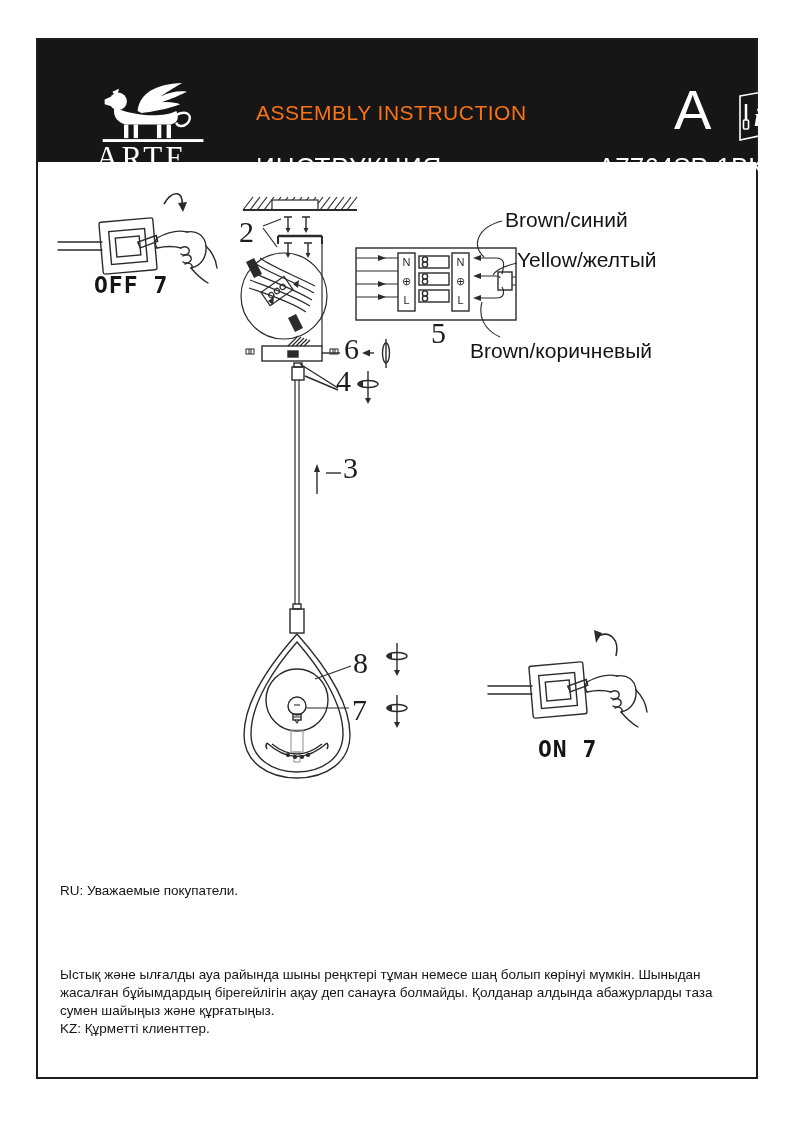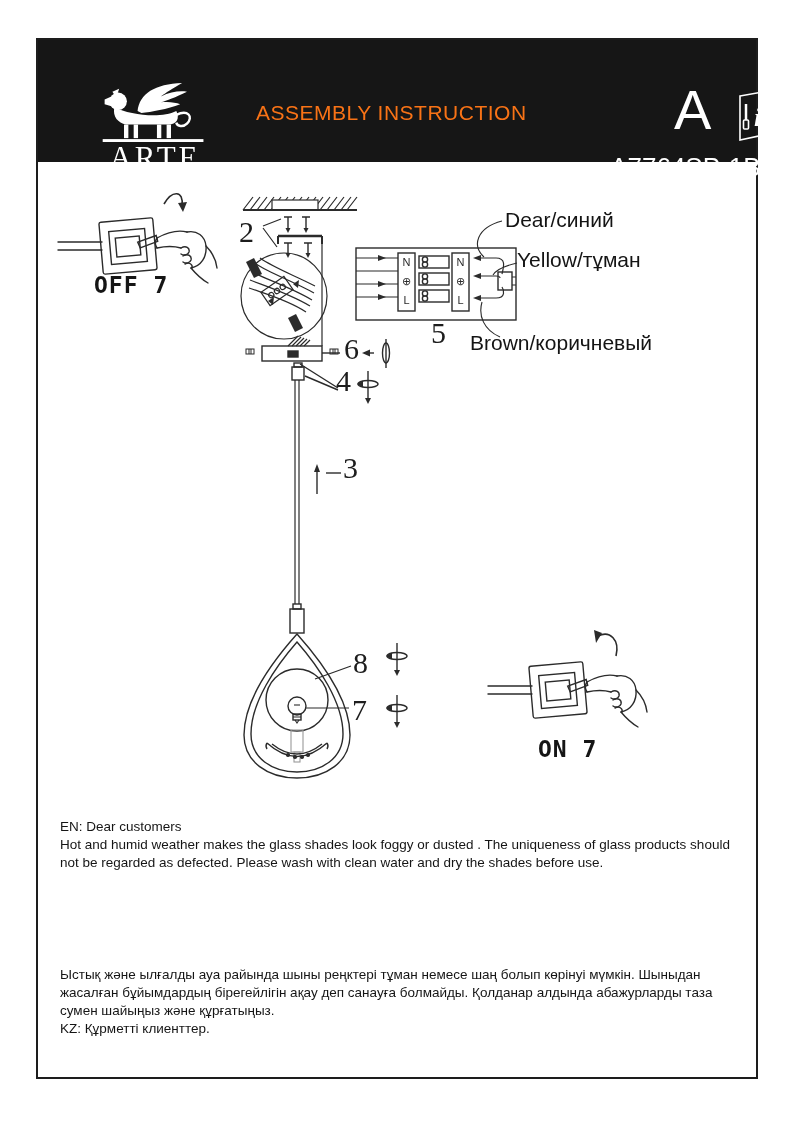--- a/index.html
+++ b/index.html
@@ -2,28 +2,28 @@
 <html><head>
 <meta charset="utf-8">
 <style>
   html,body{margin:0;padding:0;background:#fff;}
   .page{position:relative;width:794px;height:1123px;background:#ffffff;overflow:hidden;
         font-family:"Liberation Sans",sans-serif;color:#111;}
   .frame{position:absolute;left:36px;top:38px;width:722px;height:1041px;
          border:2px solid #1d1d1d;box-sizing:border-box;}
   
   .hdr{position:absolute;left:38px;top:40px;width:718px;height:122px;background:#161616;}
-  .brand-name{position:absolute;left:58px;top:100px;width:118px;text-align:center;
+  .brand-name{position:absolute;left:58px;top:100px;width:118px;
         font-family:"Liberation Serif",serif;font-size:31px;letter-spacing:3px;color:#fff;}
   .brand-sub{position:absolute;left:58px;top:139px;width:130px;text-align:center;
         font-size:11px;letter-spacing:15px;text-indent:15px;color:#fff;}
   .t-en{position:absolute;left:218px;top:61px;font-size:21px;letter-spacing:.5px;color:#f97316;font-weight:500;}
   .t-ru{position:absolute;left:218px;top:112px;font-size:26px;letter-spacing:1px;color:#fff;font-weight:500;}
   .doc-letter{position:absolute;left:636px;top:42px;font-size:56px;line-height:1;color:#fff;}
-  .model{position:absolute;left:560px;top:112px;width:192px;text-align:center;font-size:26px;color:#fff;}
+  .model{position:absolute;left:560px;top:112px;width:192px;text-align:left;font-size:26px;color:#fff;}
   .booklet{position:absolute;left:694px;top:42px;}
   
   .lbl{position:absolute;line-height:1;white-space:nowrap;}
   .num{font-family:"Liberation Serif",serif;font-size:30px;color:#1d1d1d;}
   .sw{font-family:"DejaVu Sans Mono",monospace;font-size:23px;font-weight:bold;color:#151515;letter-spacing:1px;}
   .wire{font-size:21px;color:#141414;}
   
   .note{position:absolute;left:60px;width:684px;font-size:13.5px;line-height:18px;color:#151515;}
   .note p{margin:0;}
   .art{position:absolute;left:0;top:0;}
@@ -46,20 +46,21 @@
         <rect x="38" y="46" width="4.5" height="14"></rect>
         <rect x="62" y="46" width="4.5" height="14"></rect>
         <rect x="72" y="46" width="4.5" height="14"></rect>
         <rect x="6" y="61" width="104" height="3"></rect>
       </g>
       <path d="M82,36 C94,30 100,38 93,45 C89,49 83,48 82,44" fill="none" stroke="#fff" stroke-width="2.5"></path>
     </svg>
     <div class="brand-name">ARTE</div>
     <div class="brand-sub">LAMP</div>
     <div class="t-en">ASSEMBLY INSTRUCTION</div>
+    <div class="t-ru">ИНСТРУКЦИЯ</div>
     <div class="doc-letter">A</div>
     <svg class="booklet" width="52" height="66" viewBox="0 0 52 66">
       <g fill="none" stroke="#ffffff" stroke-width="1.6">
         <path d="M36,10 L50,2 M36,13 L50,7 M36,16 L49,12"></path>
         <polygon points="36,9 50,3 50,44 36,52"></polygon>
         <polygon points="8,14 36,9 36,52 8,58"></polygon>
         <path d="M14,22 V38" stroke-width="2.5"></path>
         <rect x="11.5" y="38" width="5" height="9" rx="1"></rect>
       </g>
       <text x="22" y="44" font-family="Liberation Serif, serif" font-style="italic" font-weight="bold" font-size="26" fill="#ffffff">i</text>
@@ -255,27 +256,24 @@
 
   <div class="lbl num" style="left:239px;top:217px;">2</div>
   <div class="lbl num" style="left:344px;top:334px;">6</div>
   <div class="lbl num" style="left:336px;top:366px;">4</div>
   <div class="lbl num" style="left:343px;top:453px;">3</div>
   <div class="lbl num" style="left:431px;top:318px;">5</div>
   <div class="lbl num" style="left:353px;top:648px;">8</div>
   <div class="lbl num" style="left:352px;top:695px;">7</div>
   <div class="lbl sw" style="left:94px;top:274px;">OFF 7</div>
   <div class="lbl sw" style="left:538px;top:738px;">ON 7</div>
-  <div class="lbl wire" style="left:505px;top:209px;">Dear/синий</div>
-  <div class="lbl wire" style="left:517px;top:249px;">Yellow/тұман</div>
-  <div class="lbl wire" style="left:470px;top:332px;">Brown/коричневый</div>
-
-  <div class="note" style="top:818px;">
-    <p>EN: Dear customers</p>
-    <p>Hot and humid weather makes the glass shades look foggy or dusted . The uniqueness of glass products should not be regarded as defected.  Please wash with clean water and dry the shades before use.</p>
-  </div>
+  <div class="lbl wire" style="left:505px;top:209px;">Brown/синий</div>
+  <div class="lbl wire" style="left:517px;top:249px;">Yellow/желтый</div>
+  <div class="lbl wire" style="left:470px;top:340px;">Brown/коричневый</div>
+
   <div class="note" style="top:882px;">
+    <p>RU: Уважаемые покупатели.</p>
   </div>
   <div class="note" style="top:966px;">
     <p>Ыстық және ылғалды ауа райында шыны реңктері тұман немесе шаң болып көрінуі мүмкін. Шыныдан жасалған бұйымдардың бірегейлігін ақау деп санауға болмайды. Қолданар алдында абажурларды таза сумен шайыңыз және құрғатыңыз.</p>
     <p>KZ: Құрметті клиенттер.</p>
   </div>
 </div>
 
 </body></html>

